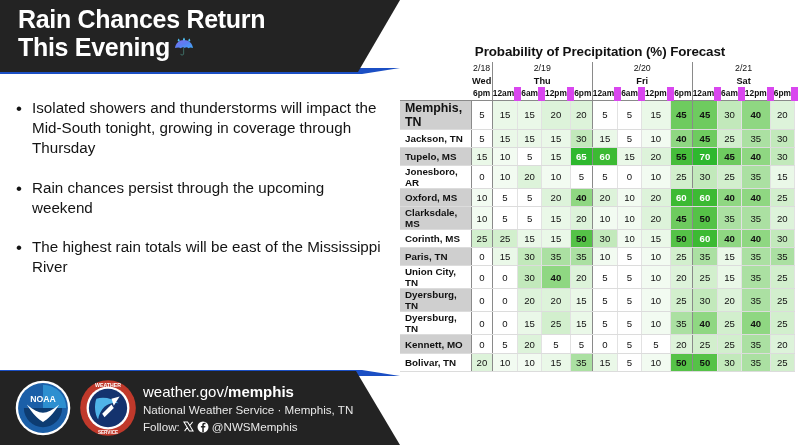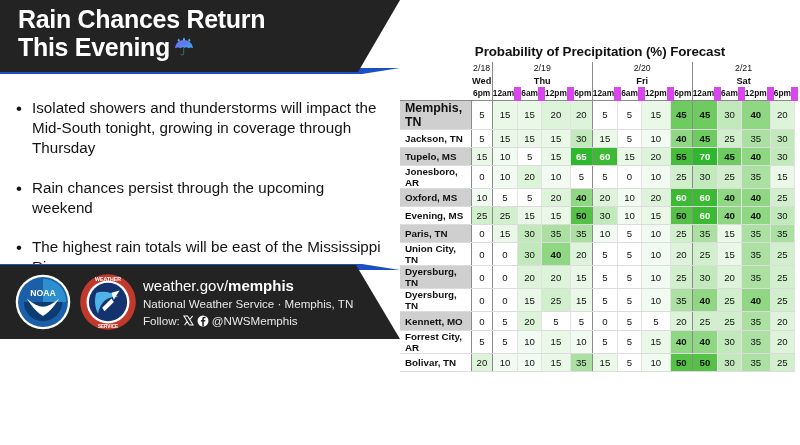--- a/index.html
+++ b/index.html
@@ -4,21 +4,21 @@
 <style>
   * { margin:0; padding:0; box-sizing:border-box; }
   html,body { width:800px; height:445px; overflow:hidden; }
   body {
     font-family:"Liberation Sans", sans-serif;
     background:#ffffff;
     position:relative;
   }
 
   
-  #left-panel { position:absolute; left:0; top:0; width:400px; height:339px; }
+  #left-panel { position:absolute; left:0; top:0; width:400px; height:445px; }
 
   #title-block {
     position:absolute; left:0; top:0; width:400px; height:72px;
     background:#232323;
     clip-path: polygon(0 0, 400px 0, 358px 72px, 0 72px);
     z-index:3;
   }
   #title-accent {
     position:absolute; left:0; top:68px; width:400px; height:6px;
     background:#1b4fc4;
@@ -299,22 +299,38 @@
           <td class="val daysep" style="background: rgb(143, 215, 130); color: rgb(17, 17, 17); font-weight: bold;">40</td>
           <td class="val" style="background: rgb(221, 243, 218); color: rgb(17, 17, 17);">20</td>
           <td class="val" style="background: rgb(242, 251, 241); color: rgb(17, 17, 17);">10</td>
           <td class="val" style="background: rgb(221, 243, 218); color: rgb(17, 17, 17);">20</td>
           <td class="val daysep" style="background: rgb(60, 186, 51); color: rgb(255, 255, 255); font-weight: bold;">60</td>
           <td class="val" style="background: rgb(60, 186, 51); color: rgb(255, 255, 255); font-weight: bold;">60</td>
           <td class="val" style="background: rgb(143, 215, 130); color: rgb(17, 17, 17); font-weight: bold;">40</td>
           <td class="val" style="background: rgb(143, 215, 130); color: rgb(17, 17, 17); font-weight: bold;">40</td>
           <td class="val" style="background: rgb(210, 239, 205); color: rgb(17, 17, 17);">25</td>
         </tr>
-        <tr>
-          <td class="city-col">Evening, MS</td>
+        <tr class="band">
+          <td class="city-col">Clarksdale, MS</td>
+          <td class="val daysep" style="background: rgb(242, 251, 241); color: rgb(17, 17, 17);">10</td>
+          <td class="val" style="background: rgb(255, 255, 255); color: rgb(17, 17, 17);">5</td>
+          <td class="val" style="background: rgb(255, 255, 255); color: rgb(17, 17, 17);">5</td>
+          <td class="val" style="background: rgb(234, 248, 232); color: rgb(17, 17, 17);">15</td>
+          <td class="val daysep" style="background: rgb(221, 243, 218); color: rgb(17, 17, 17);">20</td>
+          <td class="val" style="background: rgb(242, 251, 241); color: rgb(17, 17, 17);">10</td>
+          <td class="val" style="background: rgb(242, 251, 241); color: rgb(17, 17, 17);">10</td>
+          <td class="val" style="background: rgb(221, 243, 218); color: rgb(17, 17, 17);">20</td>
+          <td class="val daysep" style="background: rgb(110, 203, 95); color: rgb(17, 17, 17); font-weight: bold;">45</td>
+          <td class="val" style="background: rgb(85, 194, 71); color: rgb(17, 17, 17); font-weight: bold;">50</td>
+          <td class="val" style="background: rgb(171, 224, 162); color: rgb(17, 17, 17);">35</td>
+          <td class="val" style="background: rgb(171, 224, 162); color: rgb(17, 17, 17);">35</td>
+          <td class="val" style="background: rgb(221, 243, 218); color: rgb(17, 17, 17);">20</td>
+        </tr>
+        <tr>
+          <td class="city-col">Corinth, MS</td>
           <td class="val daysep" style="background: rgb(210, 239, 205); color: rgb(17, 17, 17);">25</td>
           <td class="val" style="background: rgb(210, 239, 205); color: rgb(17, 17, 17);">25</td>
           <td class="val" style="background: rgb(234, 248, 232); color: rgb(17, 17, 17);">15</td>
           <td class="val" style="background: rgb(234, 248, 232); color: rgb(17, 17, 17);">15</td>
           <td class="val daysep" style="background: rgb(85, 194, 71); color: rgb(17, 17, 17); font-weight: bold;">50</td>
           <td class="val" style="background: rgb(194, 233, 187); color: rgb(17, 17, 17);">30</td>
           <td class="val" style="background: rgb(242, 251, 241); color: rgb(17, 17, 17);">10</td>
           <td class="val" style="background: rgb(234, 248, 232); color: rgb(17, 17, 17);">15</td>
           <td class="val daysep" style="background: rgb(85, 194, 71); color: rgb(17, 17, 17); font-weight: bold;">50</td>
           <td class="val" style="background: rgb(60, 186, 51); color: rgb(255, 255, 255); font-weight: bold;">60</td>
@@ -396,36 +412,20 @@
           <td class="val" style="background: rgb(255, 255, 255); color: rgb(17, 17, 17);">0</td>
           <td class="val" style="background: rgb(255, 255, 255); color: rgb(17, 17, 17);">5</td>
           <td class="val" style="background: rgb(255, 255, 255); color: rgb(17, 17, 17);">5</td>
           <td class="val daysep" style="background: rgb(221, 243, 218); color: rgb(17, 17, 17);">20</td>
           <td class="val" style="background: rgb(210, 239, 205); color: rgb(17, 17, 17);">25</td>
           <td class="val" style="background: rgb(210, 239, 205); color: rgb(17, 17, 17);">25</td>
           <td class="val" style="background: rgb(171, 224, 162); color: rgb(17, 17, 17);">35</td>
           <td class="val" style="background: rgb(221, 243, 218); color: rgb(17, 17, 17);">20</td>
         </tr>
         <tr>
-          <td class="city-col">Forrest City, AR</td>
-          <td class="val daysep" style="background: rgb(255, 255, 255); color: rgb(17, 17, 17);">5</td>
-          <td class="val" style="background: rgb(255, 255, 255); color: rgb(17, 17, 17);">5</td>
-          <td class="val" style="background: rgb(242, 251, 241); color: rgb(17, 17, 17);">10</td>
-          <td class="val" style="background: rgb(234, 248, 232); color: rgb(17, 17, 17);">15</td>
-          <td class="val daysep" style="background: rgb(242, 251, 241); color: rgb(17, 17, 17);">10</td>
-          <td class="val" style="background: rgb(255, 255, 255); color: rgb(17, 17, 17);">5</td>
-          <td class="val" style="background: rgb(255, 255, 255); color: rgb(17, 17, 17);">5</td>
-          <td class="val" style="background: rgb(234, 248, 232); color: rgb(17, 17, 17);">15</td>
-          <td class="val daysep" style="background: rgb(143, 215, 130); color: rgb(17, 17, 17); font-weight: bold;">40</td>
-          <td class="val" style="background: rgb(143, 215, 130); color: rgb(17, 17, 17); font-weight: bold;">40</td>
-          <td class="val" style="background: rgb(194, 233, 187); color: rgb(17, 17, 17);">30</td>
-          <td class="val" style="background: rgb(171, 224, 162); color: rgb(17, 17, 17);">35</td>
-          <td class="val" style="background: rgb(221, 243, 218); color: rgb(17, 17, 17);">20</td>
-        </tr>
-        <tr>
           <td class="city-col">Bolivar, TN</td>
           <td class="val daysep" style="background: rgb(221, 243, 218); color: rgb(17, 17, 17);">20</td>
           <td class="val" style="background: rgb(242, 251, 241); color: rgb(17, 17, 17);">10</td>
           <td class="val" style="background: rgb(242, 251, 241); color: rgb(17, 17, 17);">10</td>
           <td class="val" style="background: rgb(234, 248, 232); color: rgb(17, 17, 17);">15</td>
           <td class="val daysep" style="background: rgb(171, 224, 162); color: rgb(17, 17, 17);">35</td>
           <td class="val" style="background: rgb(234, 248, 232); color: rgb(17, 17, 17);">15</td>
           <td class="val" style="background: rgb(255, 255, 255); color: rgb(17, 17, 17);">5</td>
           <td class="val" style="background: rgb(242, 251, 241); color: rgb(17, 17, 17);">10</td>
           <td class="val daysep" style="background: rgb(85, 194, 71); color: rgb(17, 17, 17); font-weight: bold;">50</td>

